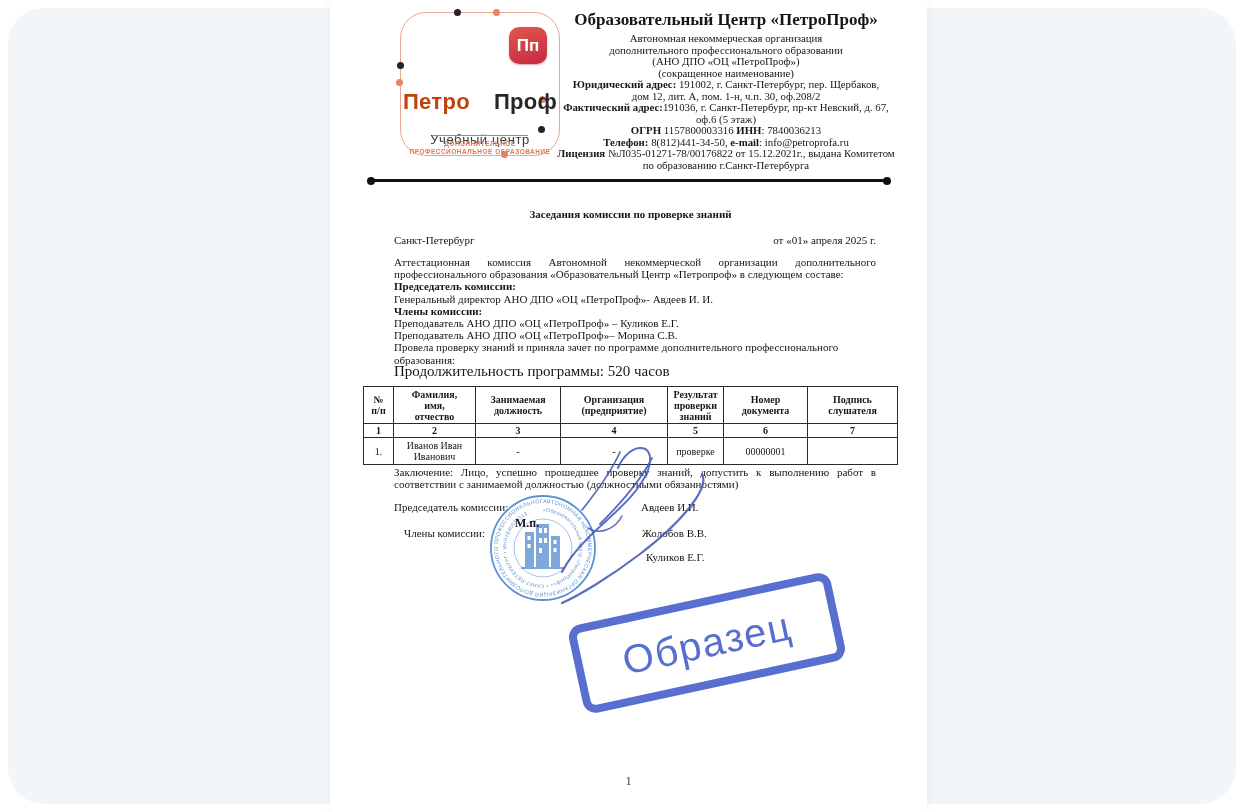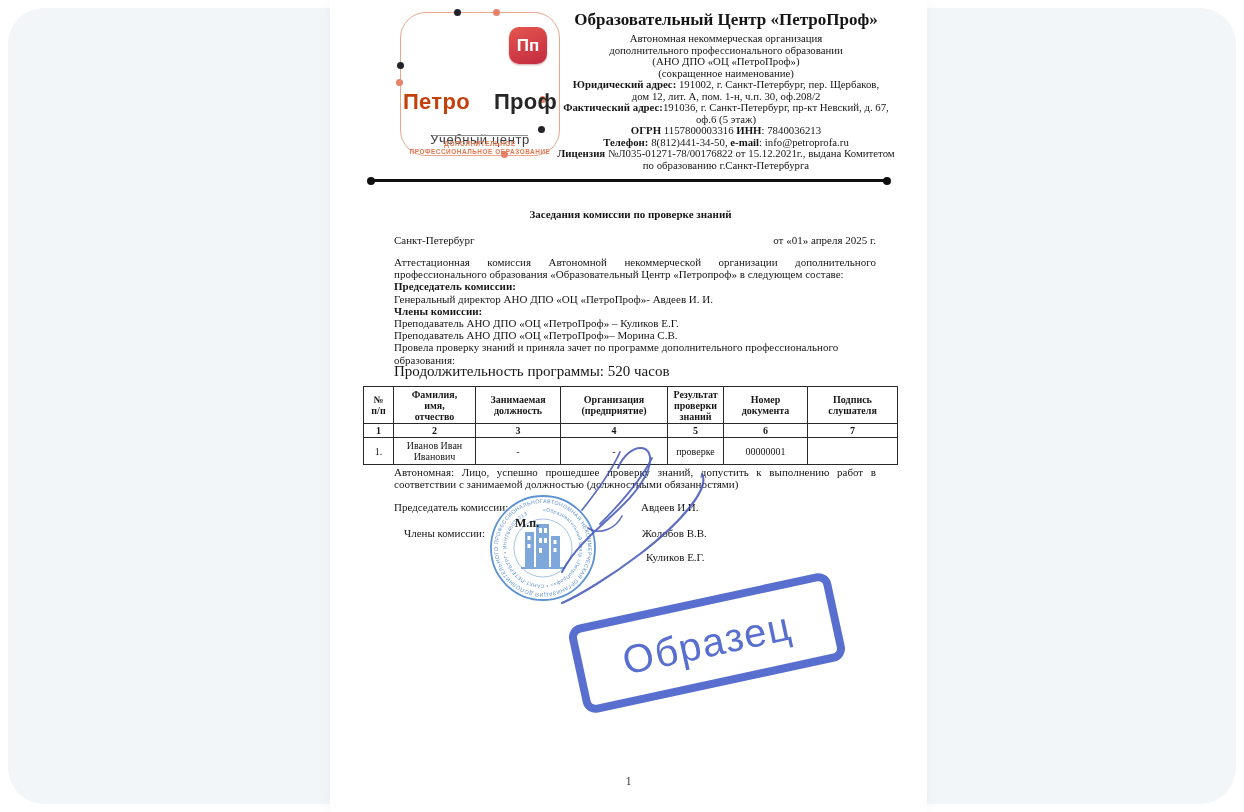--- a/index.html
+++ b/index.html
@@ -181,21 +181,21 @@
 Иванович</td>
         <td>-</td>
         <td>-</td>
         <td>проверке</td>
         <td>00000001</td>
         <td></td>
       </tr>
     </tbody>
       </table>
 
-    <div class="conclusion just">Автономная: Лицо, успешно прошедшее проверку знаний, допустить к выполнению работ в соответствии с занимаемой должностью (должностными обязанностями)</div>
+    <div class="conclusion just">Заключение: Лицо, успешно прошедшее проверку знаний, допустить к выполнению работ в соответствии с занимаемой должностью (должностными обязанностями)</div>
 
     <div class="sigrow" style="left:64px;top:501px;">Председатель  комиссии:</div>
     <div class="sigrow" style="left:311px;top:501px;">Авдеев И.И.</div>
     <div class="sigrow" style="left:74px;top:527px;">Члены комиссии:</div>
     <div class="sigrow" style="left:312px;top:527px;">Жолобов В.В.</div>
     <div class="sigrow" style="left:316px;top:551px;">Куликов Е.Г.</div>
 
     <div class="stampwrap">
       <svg width="116" height="116" viewBox="0 0 116 116">
         <defs>

